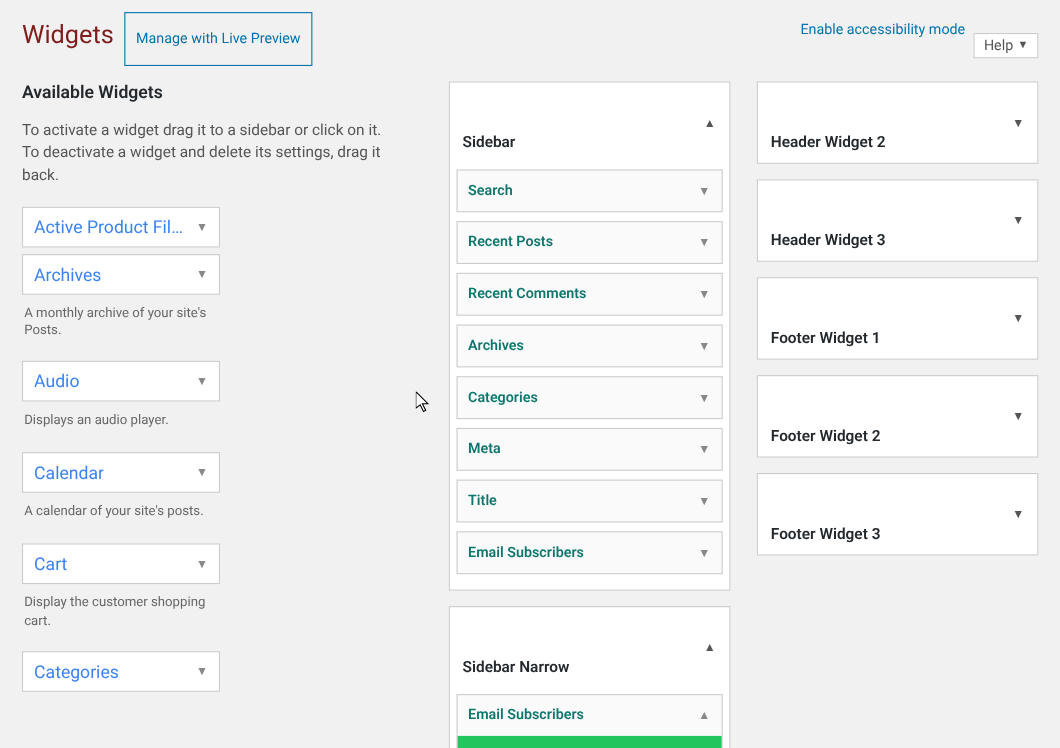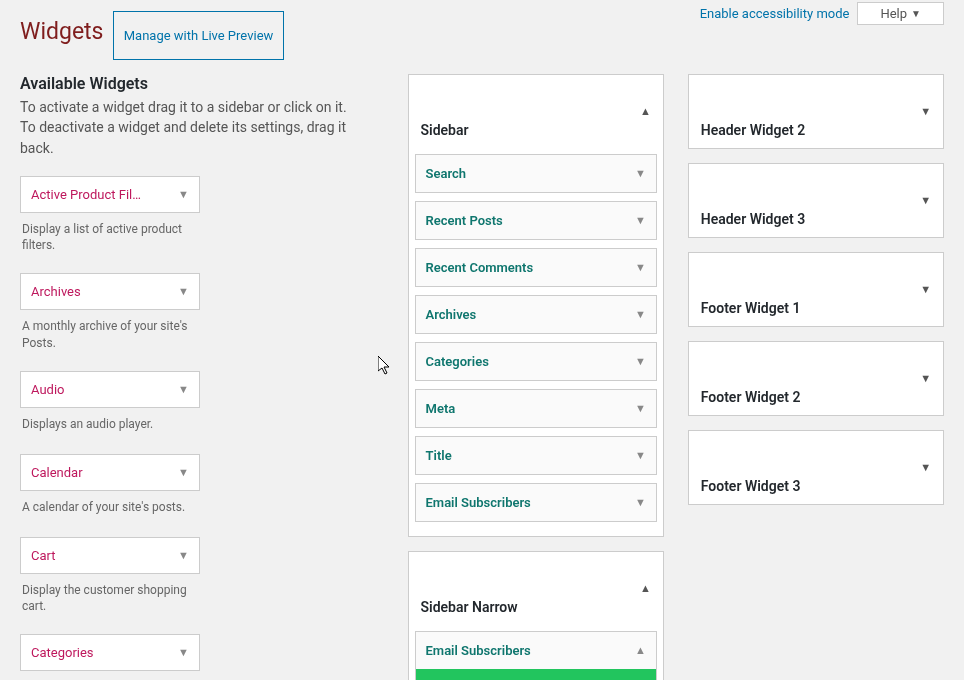--- a/index.html
+++ b/index.html
@@ -21,26 +21,27 @@
     right: 20px;
     display: flex;
     align-items: center;
     gap: 8px;
     font-size: 13px;
   }
   .topbar a { color: #0073aa; text-decoration: none; }
   .topbar .help {
     border: 1px solid #ccc;
     background: #fff;
-    padding: 3px 22px;
+    padding: 3px 8px;
     cursor: pointer;
     display: flex;
     align-items: center;
     gap: 4px;
     color: #555;
+    margin-top: 28px;
   }
   .help .tri { font-size: 10px; color: #555; }
 
   h1.page-title {
     font-size: 23px;
     font-weight: 400;
     color: #7f1d1d;
     padding: 18px 0 0 0;
     display: inline-block;
   }
@@ -62,21 +63,21 @@
   }
 
   .col-left { width: 366px; }
   .col-mid { width: 258px; }
   .col-right { width: 258px; }
 
   h2.section-title {
     font-size: 16px;
     font-weight: 600;
     color: #23282d;
-    margin-bottom: 4px;
+    margin-bottom: 16px;
   }
   .section-desc {
     font-size: 14px;
     color: #555;
     line-height: 1.45;
     margin-bottom: 18px;
     max-width: 330px;
   }
 
   .widgets-grid {
@@ -94,22 +95,22 @@
     border: 1px solid #ccc;
     background: #fff;
     height: 37px;
     display: flex;
     align-items: center;
     justify-content: space-between;
     padding: 0 10px;
     cursor: move;
   }
   .widget-chip .label {
-    font-size: 13px;
-    color: #be185d;
+    font-size: 16px;
+    color: #3b82f6;
     white-space: nowrap;
     overflow: hidden;
     text-overflow: ellipsis;
     max-width: 140px;
   }
   .widget-chip .tri {
     color: #888;
     font-size: 11px;
   }
   .widget-desc {
@@ -216,21 +217,20 @@
   <div class="col-left">
     <h2 class="section-title">Available Widgets</h2>
     <p class="section-desc">To activate a widget drag it to a sidebar or click on it. To deactivate a widget and delete its settings, drag it back.</p>
 
     <div class="widgets-grid">
       <div class="widget-avail">
         <div class="widget-chip">
           <span class="label">Active Product Fil…</span>
           <span class="tri">▼</span>
         </div>
-        <div class="widget-desc">Display a list of active product filters.</div>
       </div>
       <div class="widget-avail">
         <div class="widget-chip">
           <span class="label">Archives</span>
           <span class="tri">▼</span>
         </div>
         <div class="widget-desc">A monthly archive of your site's Posts.</div>
       </div>
       <div class="widget-avail">
         <div class="widget-chip">

